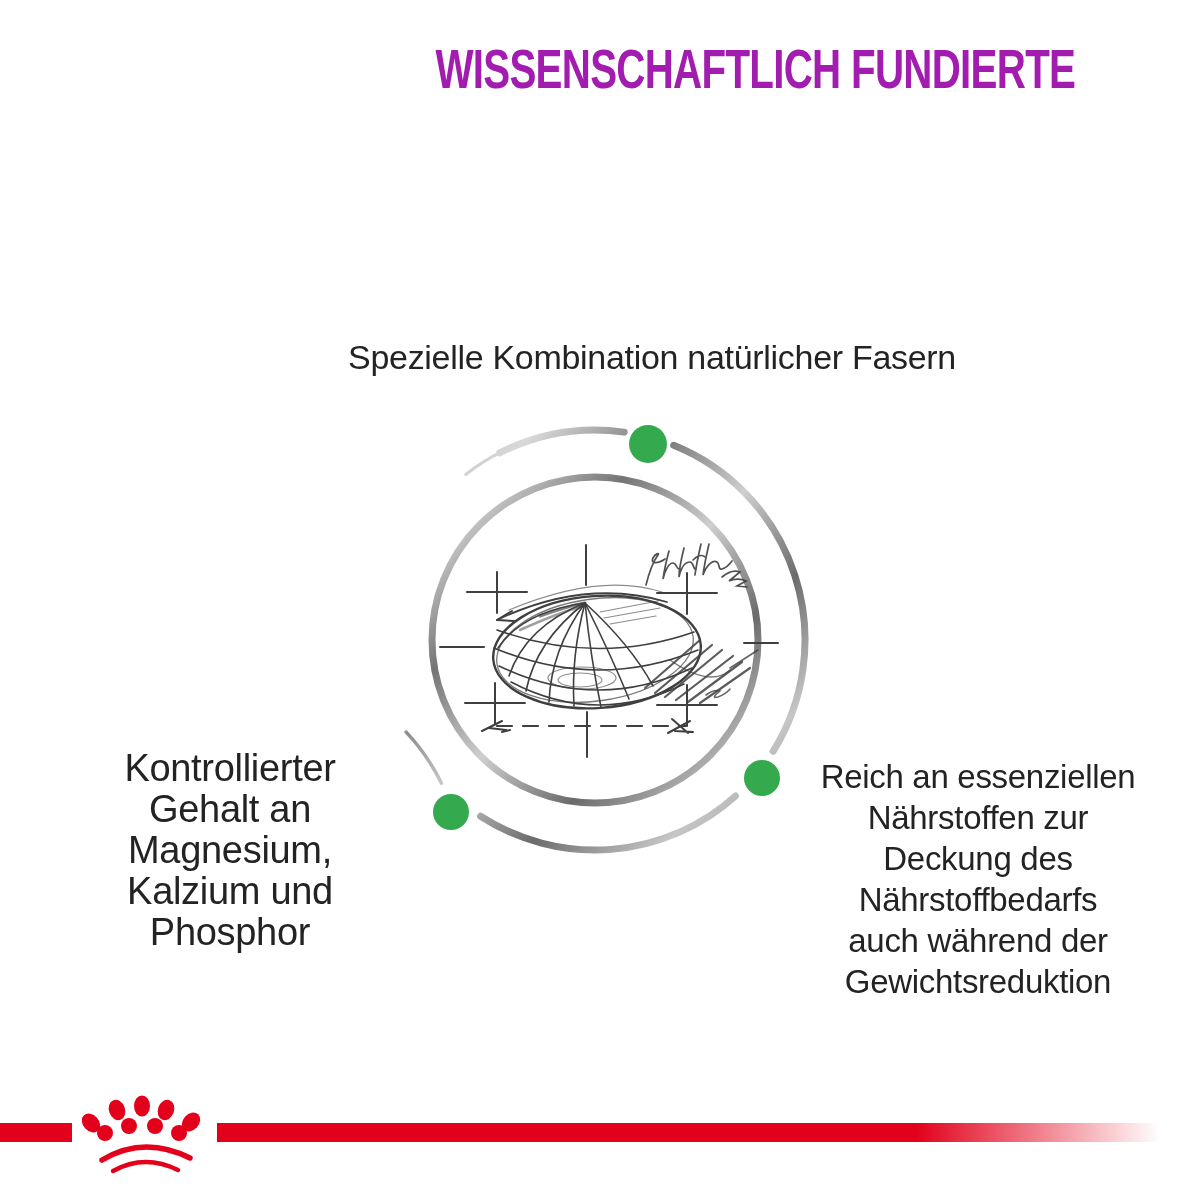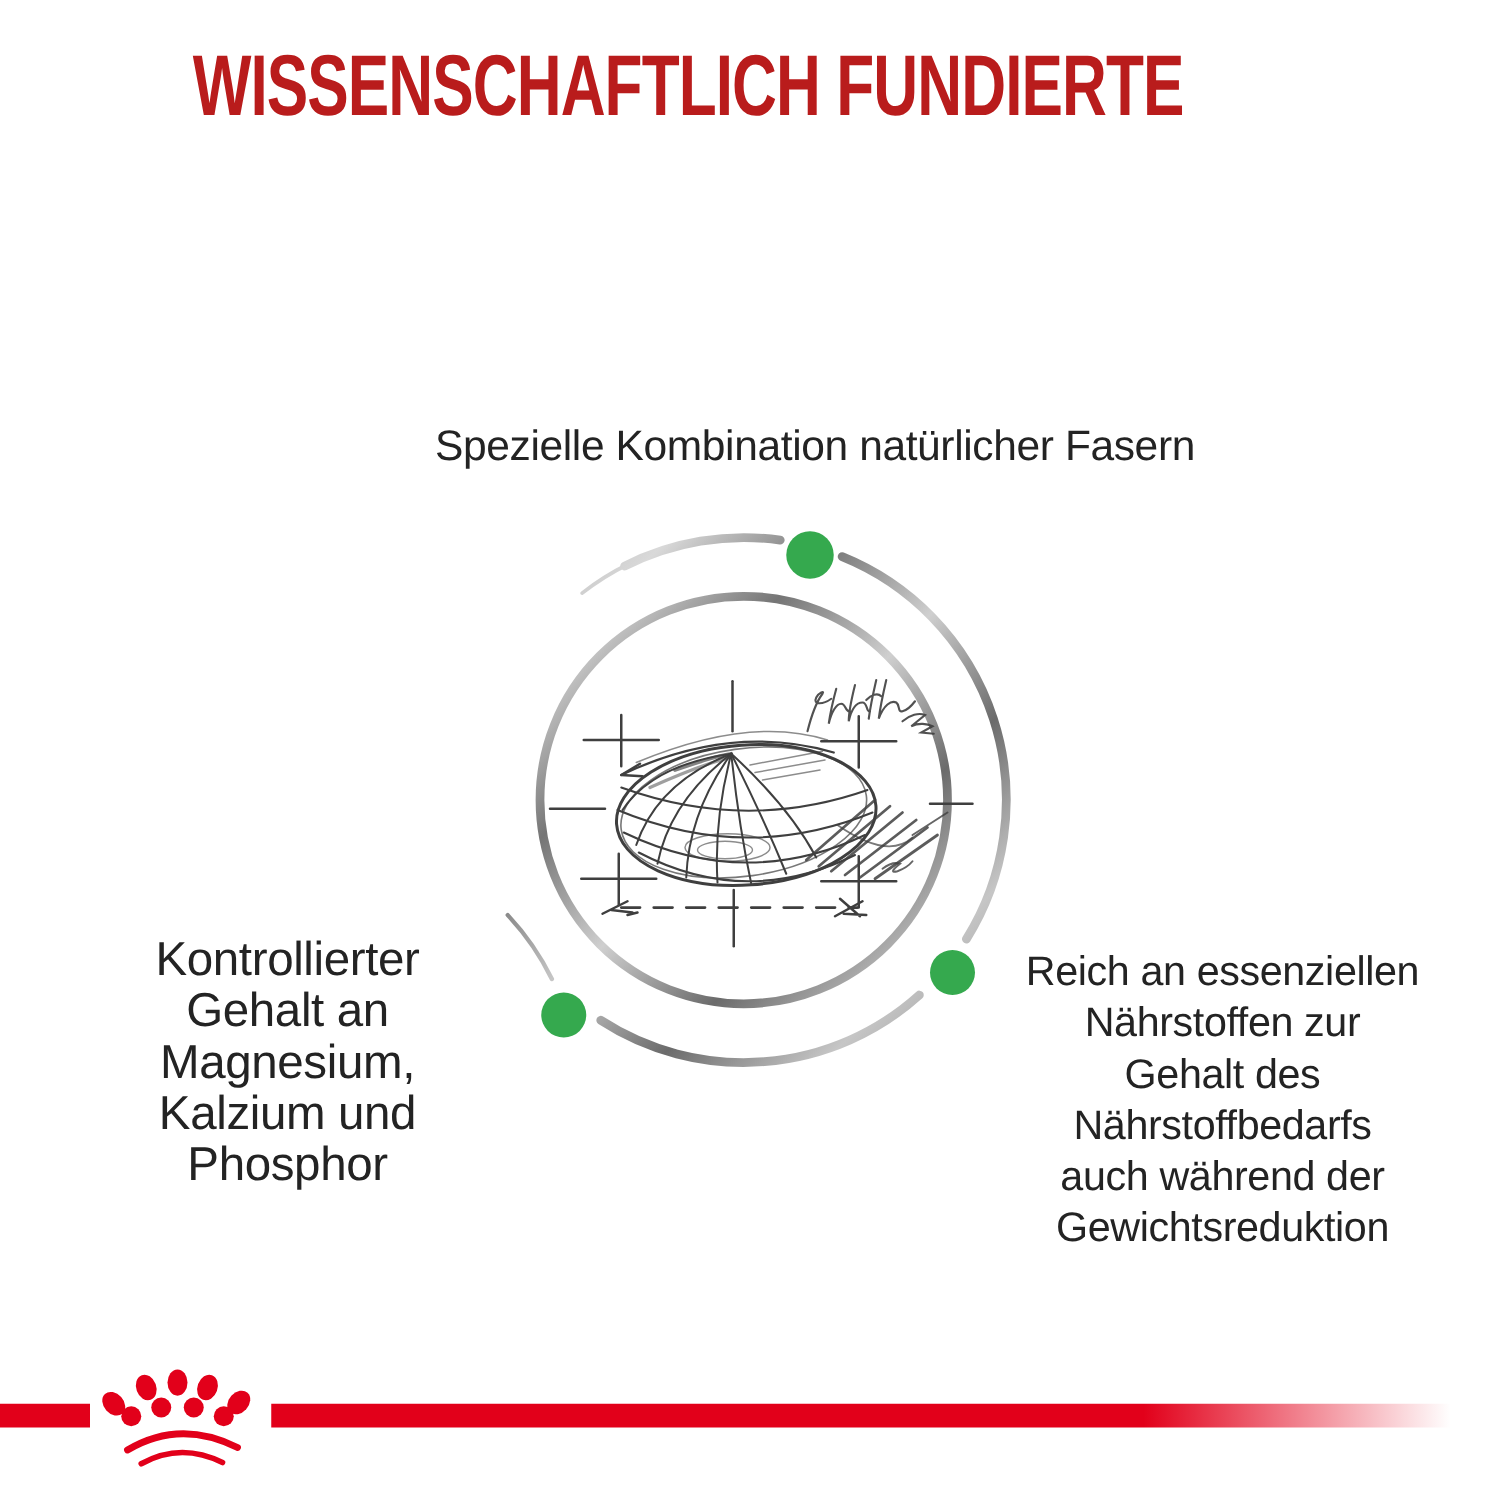--- a/index.html
+++ b/index.html
@@ -10,24 +10,24 @@
     background: #ffffff;
     overflow: hidden;
     font-family: "Liberation Sans", "DejaVu Sans", sans-serif;
   }
   
   .title {
     position: absolute;
     top: 34px;
     left: 0;
     width: 1200px;
-    text-align: left;
-    color: #b91c1c;
+    text-align: right;
+    color: #a21caf;
     font-weight: bold;
-    font-size: 69px;
+    font-size: 56px;
     line-height: 70px;
     letter-spacing: -1px;
   }
   .title .line { display: block; }
   .title .cond {
     display: inline-block;
     transform: scaleX(0.72);
     transform-origin: center;
     white-space: nowrap;
   }
@@ -196,21 +196,21 @@
   </svg>
 
   <div class="feat feat-left">Kontrollierter
 Gehalt an
 Magnesium,
 Kalzium und
 Phosphor</div>
 
   <div class="feat feat-right">Reich an essenziellen
 Nährstoffen zur
-Gehalt des
+Deckung des
 Nährstoffbedarfs
 auch während der
 Gewichtsreduktion</div>
 
   <div class="bar-left"></div>
   <div class="bar-right"></div>
 
   <svg class="crown-svg" viewBox="0 0 146 84" aria-hidden="true">
     <g fill="#e2001a">
       <ellipse cx="21" cy="29" rx="8" ry="10.5" transform="rotate(-42 21 29)"></ellipse>

